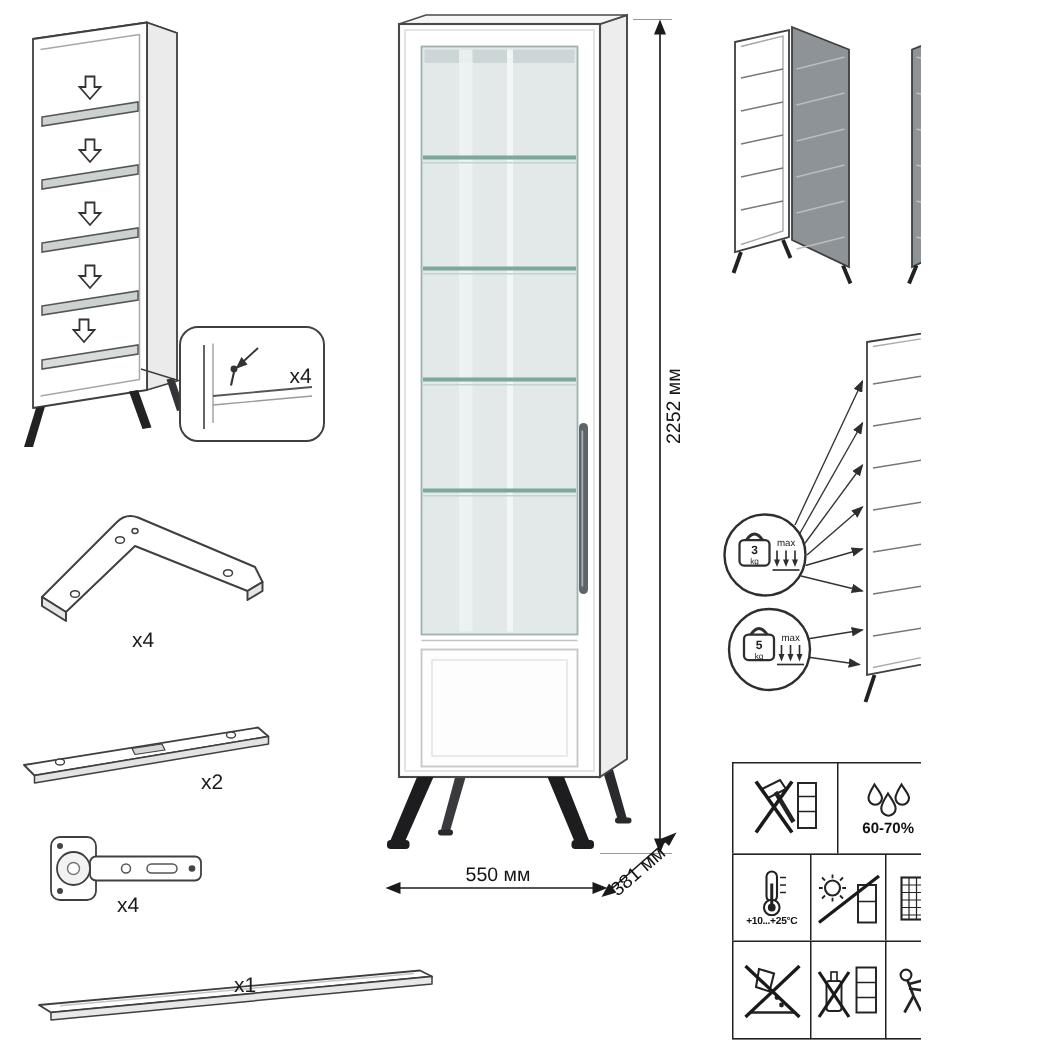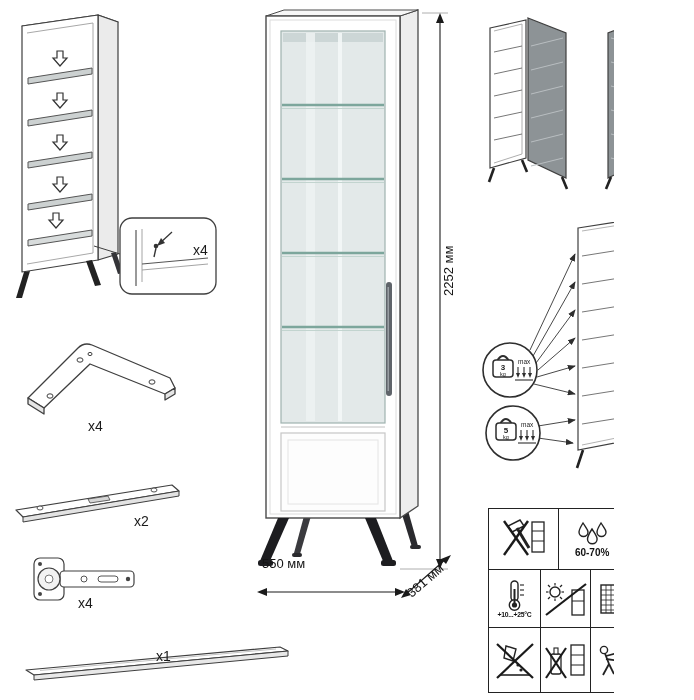--- a/index.html
+++ b/index.html
@@ -170,21 +170,21 @@
       <polygon points="7,586 17,582 17,590" stroke="none"></polygon>
       <polygon points="155,586 145,582 145,590" stroke="none"></polygon>
     </g>
     <g stroke="#1a1a1a" fill="#1a1a1a">
       <line x1="155" y1="589" x2="197" y2="552" stroke-width="1.1"></line>
       <polygon points="151,592 161,589 156,583" stroke="none"></polygon>
       <polygon points="201,549 196,558 191,553" stroke="none"></polygon>
     </g>
   </svg>
   <span class="abs dim" style="left:441px;top:296px;transform:rotate(-90deg);transform-origin:0 0">2252 мм</span>
-  <span class="abs dim" style="left:262px;top:556px;width:140px;">550 мм</span>
+  <span class="abs dim" style="left:262px;top:575px;width:140px;text-align:center">550 мм</span>
   <span class="abs dim" style="left:404px;top:589px;transform:rotate(-41deg);transform-origin:0 0">381 мм</span>
 
   <svg class="abs" style="left:482px;top:10px" width="210" height="198" viewBox="0 0 210 198">
     <g stroke="#3f3f3f" stroke-width="1.2" fill="#ffffff">
       <polygon points="8,18 44,10 44,148 8,158"></polygon>
       <polyline points="12,21 40,14 40,144 12,153" stroke="#a5a5a5" stroke-width="0.9" fill="none"></polyline>
       <g stroke="#777" stroke-width="1">
         <line x1="12" y1="42" x2="40" y2="36"></line>
           <line x1="12" y1="64" x2="40" y2="58"></line>
         <line x1="12" y1="86" x2="40" y2="80"></line>

